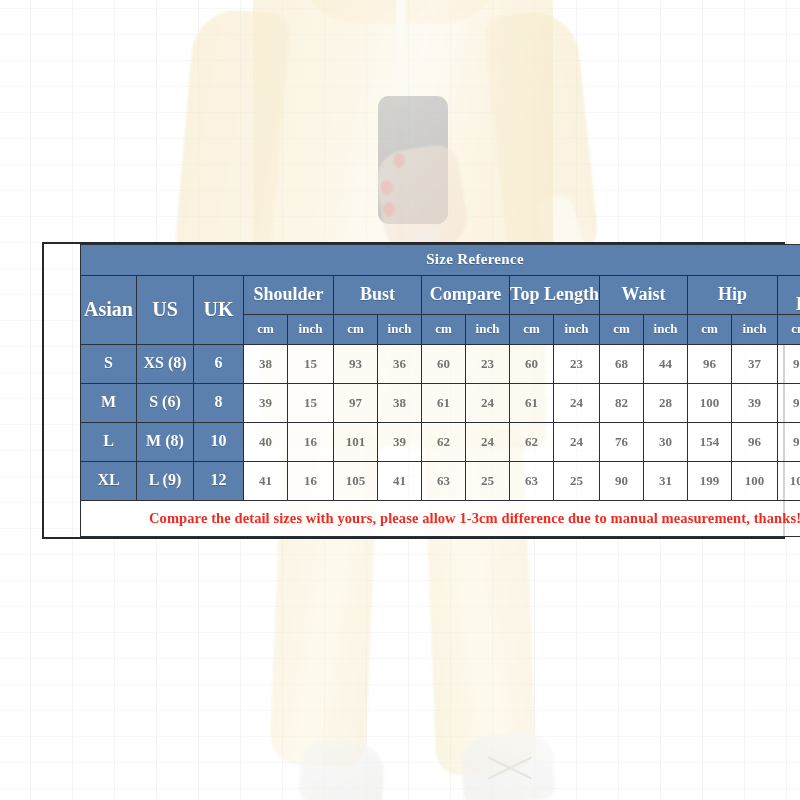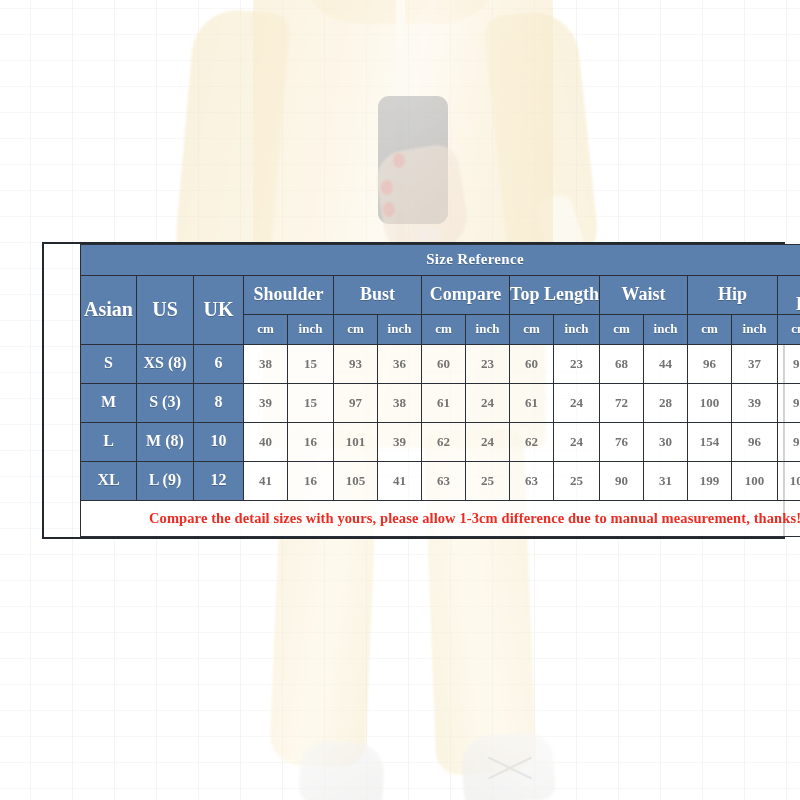--- a/index.html
+++ b/index.html
@@ -375,31 +375,31 @@
           <td class="val tinted">23</td>
           <td class="val">68</td>
           <td class="val">44</td>
           <td class="val">96</td>
           <td class="val">37</td>
           <td class="val">95</td>
           <td class="val">37.1</td>
         </tr>
         <tr>
           <td class="sizecell">M</td>
-          <td class="sizecell">S (3)</td>
+          <td class="sizecell">S (6)</td>
           <td class="sizecell">8</td>
           <td class="val">39</td>
           <td class="val">15</td>
           <td class="val tinted">97</td>
           <td class="val tinted">38</td>
           <td class="val tinted">61</td>
           <td class="val tinted">24</td>
           <td class="val tinted">61</td>
           <td class="val tinted">24</td>
-          <td class="val">72</td>
+          <td class="val">82</td>
           <td class="val">28</td>
           <td class="val">100</td>
           <td class="val">39</td>
           <td class="val">97</td>
           <td class="val">37.8</td>
         </tr>
         <tr>
           <td class="sizecell">L</td>
           <td class="sizecell">M (8)</td>
           <td class="sizecell">10</td>

